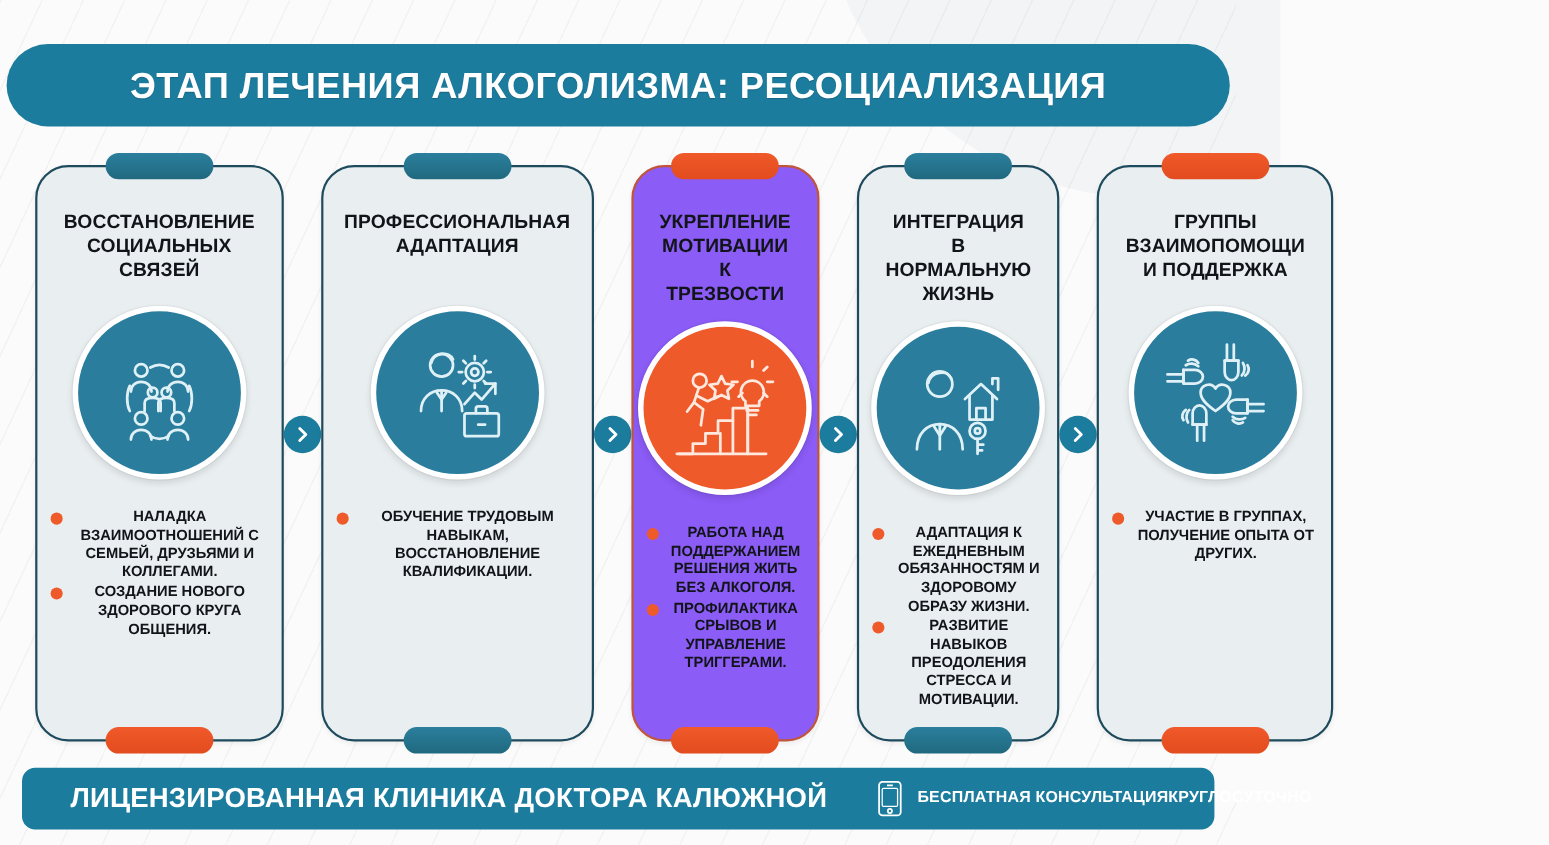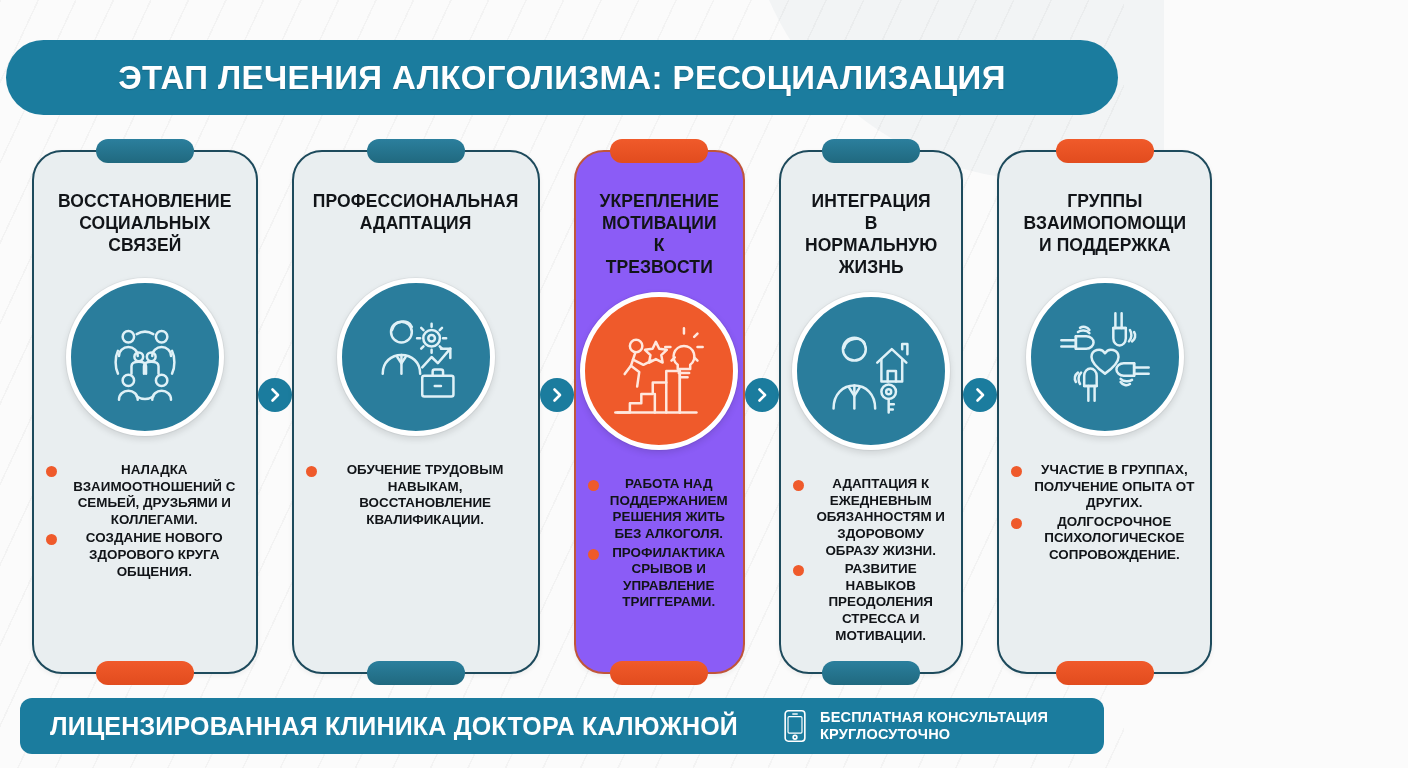--- a/index.html
+++ b/index.html
@@ -136,35 +136,35 @@
   .spacer{ flex:1 1 auto; display:flex; justify-content:center; }
   .arrow svg{ width:16px; height:16px; }
 
   
   .footer{
     position:absolute; left:20px; right:20px; bottom:14px;
     height:56px;
     background:#1b7c9e;
     border-radius:12px;
     display:flex; align-items:center;
-    padding-left:30px;
+    padding-left:44px;
   }
   .footer-title{
     color:#ffffff;
     font-size:25px;
     font-weight:bold;
     letter-spacing:.2px;
     white-space:nowrap;
   }
   .footer-contact{
     display:flex; align-items:center; gap:12px;
     margin-left:44px;
   }
   .phone-icon svg{ width:26px; height:34px; display:block; }
-  .footer-lines{ display:flex; flex-direction:column; line-height:1.18; }
+  .footer-lines{ display:flex; flex-direction:row; line-height:1.18; }
   .footer-line{
     color:#ffffff; font-size:14.5px; font-weight:bold; letter-spacing:.2px;
     white-space:nowrap;
   }
 </style>
 </head>
 <body>
 
 <div class="page">
   <div class="bg-corner"></div>
@@ -356,24 +356,20 @@
       <path d="M30 78h12"></path>
       <path d="M26 76c-2-3-2-8 1-11"></path>
       <path d="M22 74c-2-3-1-7 2-9"></path>
     </svg>
         </div>
         <div class="bullets">
           <div class="bullet">
             <span class="dot"></span>
             <span class="bullet-text">УЧАСТИЕ В ГРУППАХ, ПОЛУЧЕНИЕ ОПЫТА ОТ ДРУГИХ.</span>
           </div>
-          <div class="bullet">
-            <span class="dot"></span>
-            <span class="bullet-text">ДОЛГОСРОЧНОЕ ПСИХОЛОГИЧЕСКОЕ СОПРОВОЖДЕНИЕ.</span>
-          </div>
         </div>
       </div>
     </div>
 
   <div class="footer">
     <div class="footer-title">ЛИЦЕНЗИРОВАННАЯ КЛИНИКА ДОКТОРА КАЛЮЖНОЙ</div>
     <div class="footer-contact">
       <span class="phone-icon">
         <svg viewBox="0 0 26 38" fill="none" stroke="#ffffff" stroke-width="1.8">
           <rect x="2" y="2" width="22" height="34" rx="3.5"></rect>

